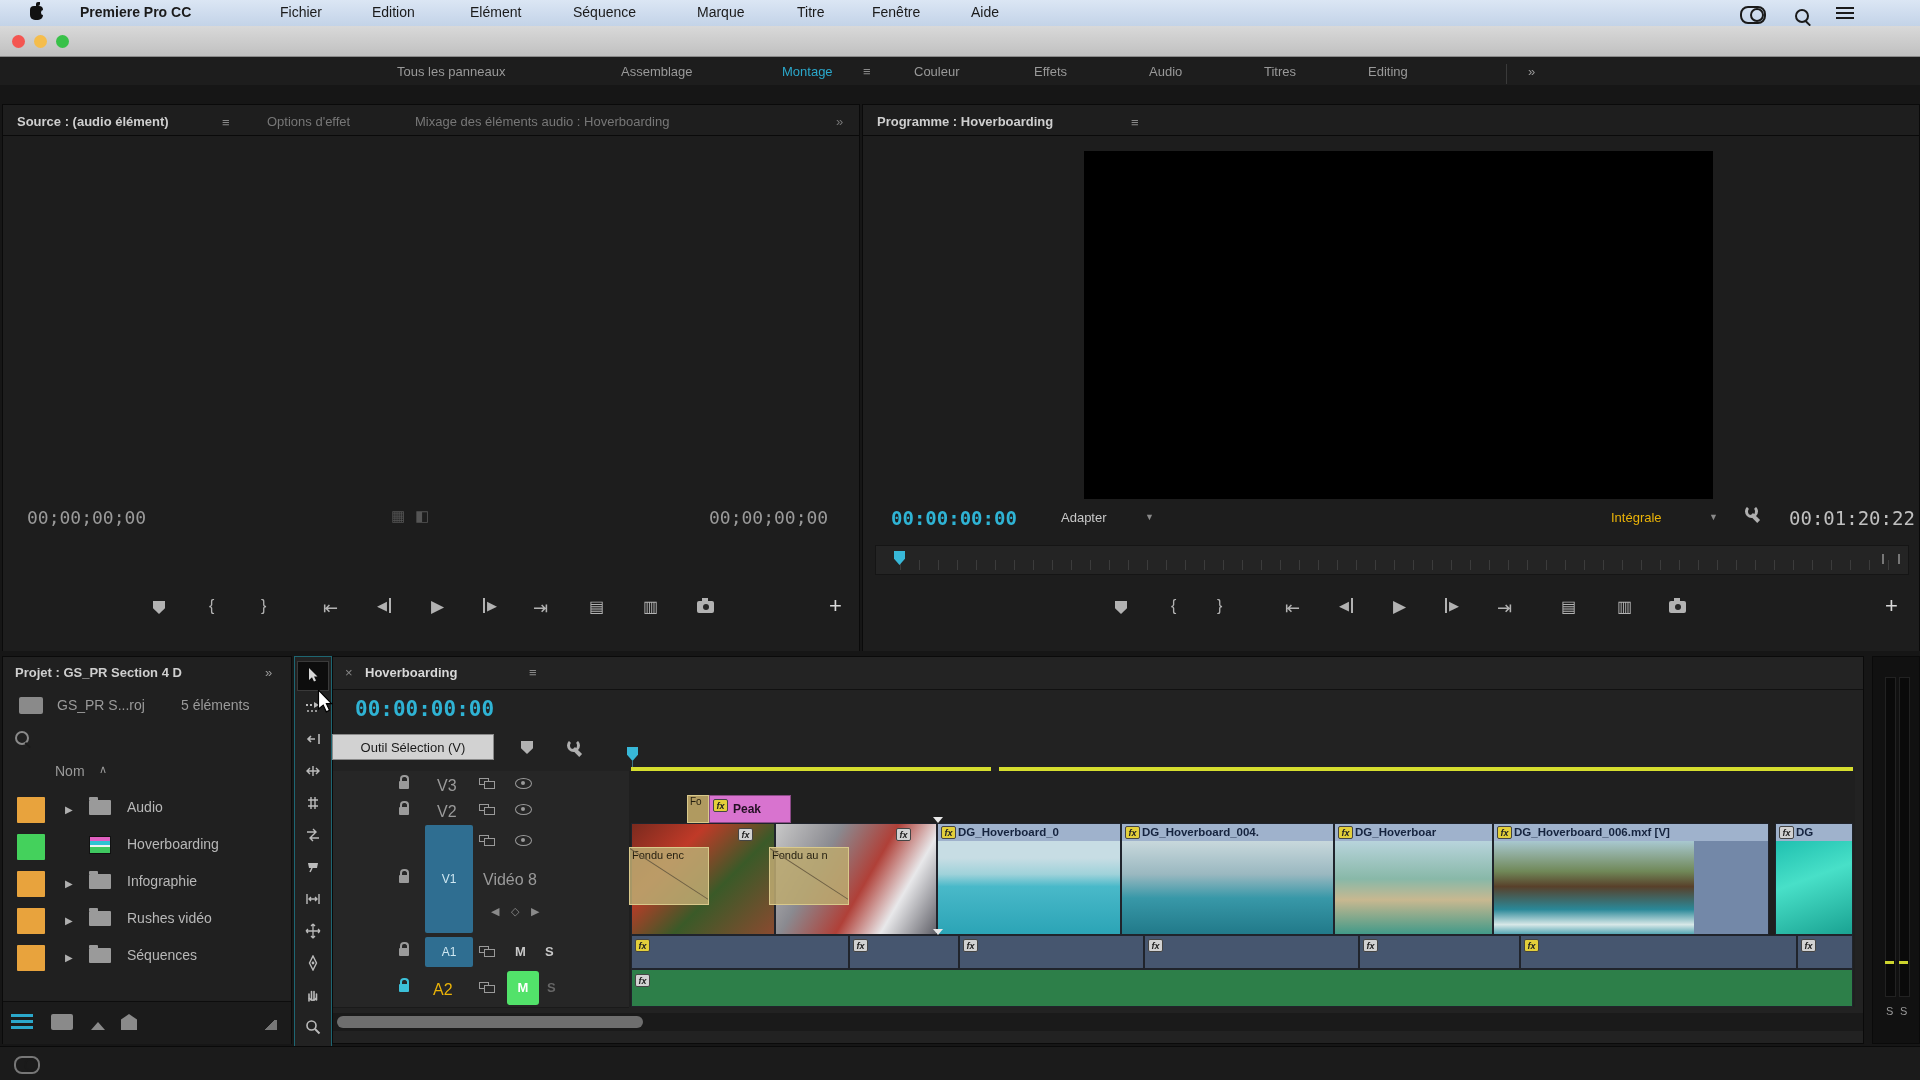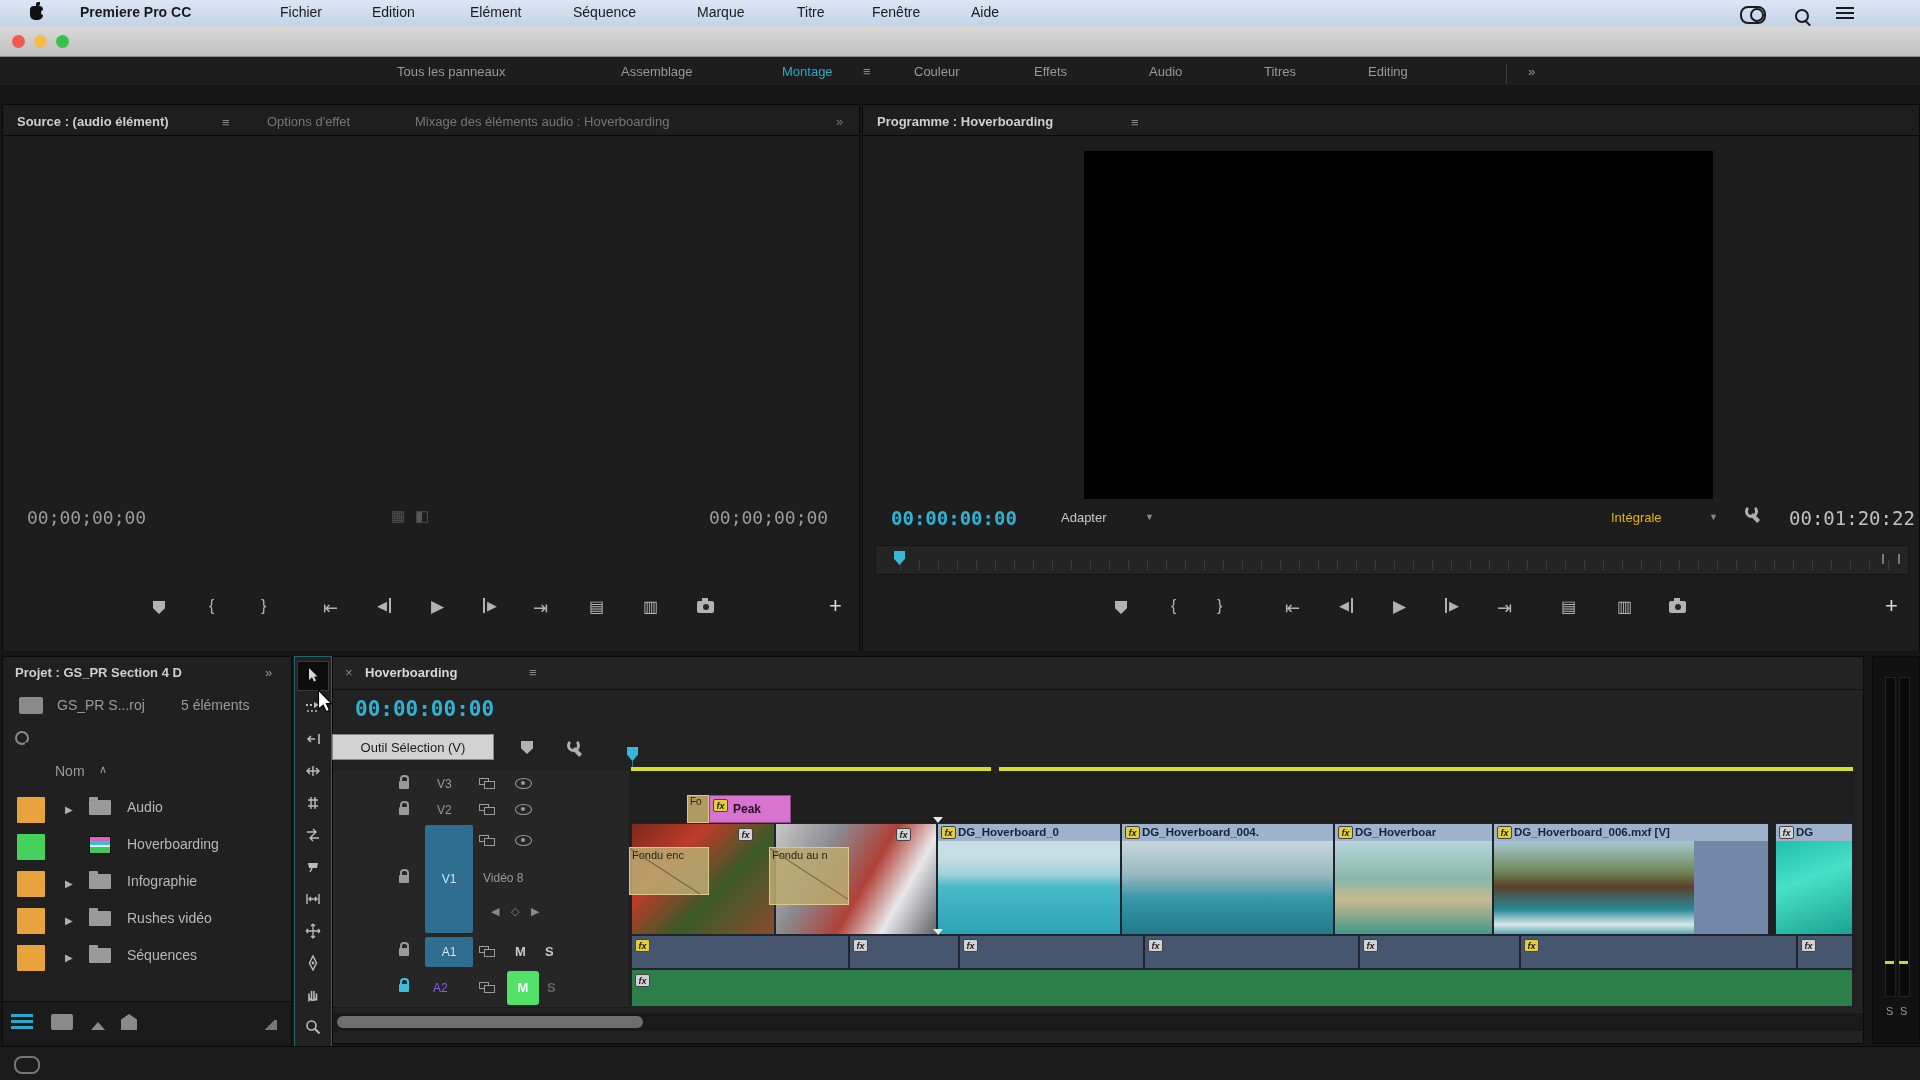--- a/index.html
+++ b/index.html
@@ -57,21 +57,21 @@
   .lock{position:absolute;width:10px;height:8px;background:#9a9a9a;border-radius:1px;}
   .lock::before{content:'';position:absolute;left:1px;top:-6px;width:5px;height:5px;border:2px solid #9a9a9a;border-bottom:none;border-radius:4px 4px 0 0;}
   .lock.teal{background:#3cc0d8;}
   .lock.teal::before{border-color:#3cc0d8;}
   .patch{position:absolute;width:16px;height:11px;}
   .patch::before,.patch::after{content:'';position:absolute;border:1px solid #9a9a9a;background:#262626;}
   .patch::before{left:0;top:0;width:8px;height:5px;}
   .patch::after{left:5px;top:3px;width:9px;height:6px;}
   .eye{position:absolute;width:15px;height:9px;border:1px solid #9a9a9a;border-radius:50%;}
   .eye::after{content:'';position:absolute;left:5px;top:2px;width:4px;height:4px;background:#9a9a9a;border-radius:50%;}
-  .tlabel{position:absolute;font-size:12px;color:#9a9a9a;}
+  .tlabel{position:absolute;font-size:16px;color:#9a9a9a;}
   .tgt{position:absolute;width:48px;background:#2f6e91;border-radius:2px;color:#cfe8f2;font-size:12px;text-align:center;}
   
   .clip{position:absolute;border:1px solid #20242c;box-sizing:border-box;overflow:hidden;}
   .nbar{position:absolute;left:0;top:0;right:0;height:17px;background:#9fb2cc;color:#15233e;font-size:11.5px;font-weight:bold;white-space:nowrap;overflow:hidden;padding-left:20px;box-sizing:border-box;line-height:17px;}
   .fxb{position:absolute;width:15px;height:13px;background:#d2d2d2;color:#222;font-style:italic;font-weight:bold;font-size:9px;text-align:center;line-height:13px;border-radius:2px;border:1px solid #444;box-sizing:border-box;}
   .fxb.y{background:#e3cf3a;}
   .trans{position:absolute;background:rgba(187,168,112,0.88);border:1px solid #d9c98b;color:#241f10;font-size:11px;padding:1px 2px;box-sizing:border-box;overflow:hidden;white-space:nowrap;}
   .trans::after{content:'';position:absolute;left:0;top:0;width:140%;height:1px;background:#6e6044;transform:rotate(33deg);transform-origin:0 0;}
   .editmark{position:absolute;width:0;height:0;border-left:5px solid transparent;border-right:5px solid transparent;border-top:6px solid #e8e8e8;}
   .ruler-ticks{position:absolute;background:
@@ -327,21 +327,21 @@
     <div class="abs" style="left:0;top:278px;width:296px;height:34px;background:#262626;border-bottom:1px solid #1a1a1a">
       <span class="lock" style="left:66px;top:13px"></span>
       <div class="tgt" style="left:92px;top:2px;height:30px;line-height:30px">A1</div>
       <span class="patch" style="left:146px;top:11px"></span>
       <span class="abs" style="left:182px;top:9px;color:#c8c8c8;font-size:13px;font-weight:bold">M</span>
       <span class="abs" style="left:212px;top:9px;color:#c8c8c8;font-size:13px;font-weight:bold">S</span>
     </div>
 
     <div class="abs" style="left:0;top:312px;width:296px;height:38px;background:#262626;border-bottom:1px solid #1a1a1a">
       <span class="lock teal" style="left:66px;top:15px"></span>
-      <span class="tlabel" style="left:100px;top:12px;color:#8b5cf6">A2</span>
+      <span class="tlabel" style="left:100px;top:12px;color:#eab308">A2</span>
       <span class="patch" style="left:146px;top:13px"></span>
       <div class="abs" style="left:174px;top:2px;width:32px;height:34px;background:#52e26a;border-radius:3px;color:#fff;font-size:13px;font-weight:bold;text-align:center;line-height:34px">M</div>
       <span class="abs" style="left:214px;top:11px;color:#666;font-size:13px;font-weight:bold">S</span>
     </div>
 
     <div class="abs" style="left:296px;top:114px;width:1226px;height:236px;background:#1f1f1f"></div>
 
     <div class="abs" style="left:354px;top:138px;width:22px;height:28px;background:#b09a60;border:1px solid #d9c98b;box-sizing:border-box;color:#241f10;font-size:10px;padding-left:2px">Fo</div>
     <div class="abs" style="left:376px;top:138px;width:82px;height:28px;background:#d873cf;border:1px solid #8a4a86;box-sizing:border-box;overflow:hidden">
       <span class="fxb y" style="left:3px;top:3px">fx</span>
@@ -379,21 +379,21 @@
       <span class="fxb y" style="left:3px;top:2px">fx</span>
       <div class="abs" style="left:0;top:17px;width:200px;height:95px;background:linear-gradient(180deg,#a8c8d0,#708858 32%,#58402a 48%,#2a8898 72%,#d8e8e8 88%,#3a98a8 100%)"></div>
     </div>
 
     <div class="clip" style="left:1442px;top:166px;width:78px;height:112px">
       <div class="nbar">DG</div>
       <span class="fxb" style="left:3px;top:2px">fx</span>
       <div class="abs" style="left:0;top:17px;width:78px;height:95px;background:linear-gradient(160deg,#20c0b0,#48e0c8 40%,#18a090 100%)"></div>
     </div>
 
-    <div class="trans" style="left:296px;top:190px;width:80px;height:48px">Fondu enc</div>
+    <div class="trans" style="left:296px;top:190px;width:80px;height:58px">Fondu enc</div>
     <div class="trans" style="left:436px;top:190px;width:80px;height:58px">Fondu au n</div>
 
     <span class="editmark" style="left:600px;top:160px"></span>
     <span class="editmark" style="left:600px;top:272px"></span>
 
     <div class="clip" style="left:298px;top:278px;width:218px;height:34px;background:#46566f">
         <span class="fxb y" style="left:3px;top:3px">fx</span>
       </div>
     <div class="clip" style="left:516px;top:278px;width:110px;height:34px;background:#46566f">
         <span class="fxb" style="left:3px;top:3px">fx</span>

